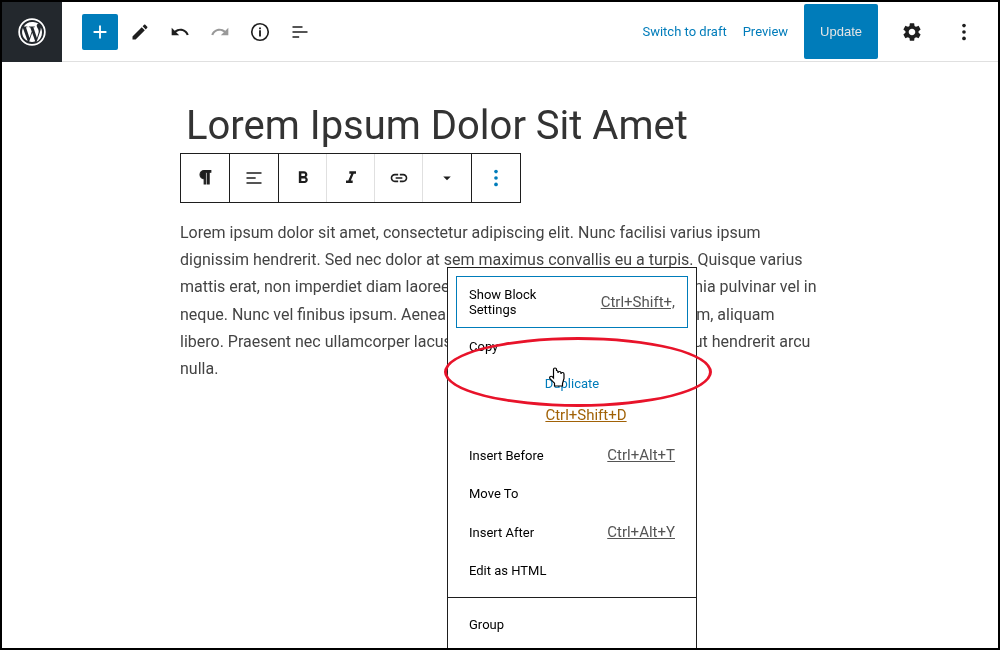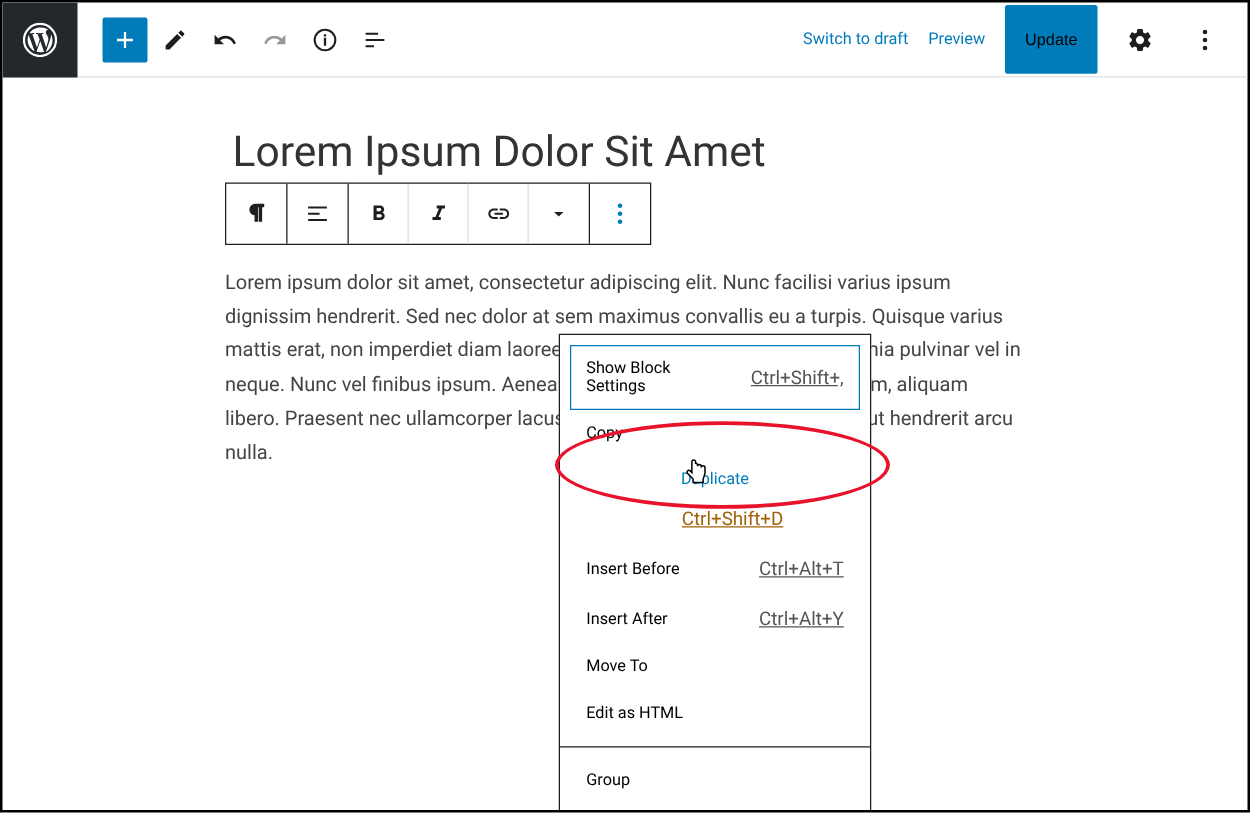--- a/index.html
+++ b/index.html
@@ -11,26 +11,26 @@
     
     .toolbar-left { display: flex; align-items: center; padding-left: 20px; gap: 4px; }
     .add-btn { width: 36px; height: 36px; background: #007cba; display: flex; align-items: center; justify-content: center; border-radius: 2px; cursor: pointer; }
     .add-btn svg { fill: #fff; }
     .tool-btn { width: 36px; height: 36px; display: flex; align-items: center; justify-content: center; cursor: pointer; }
     .tool-btn svg { fill: #1e1e1e; }
     .tool-btn.disabled svg { fill: #999; }
     
     .toolbar-right { margin-left: auto; display: flex; align-items: center; gap: 16px; padding-right: 16px; }
     .link-btn { color: #007cba; font-size: 13px; cursor: pointer; text-align: center; }
-    .update-btn { background: #007cba; color: #000000; padding: 20px 16px; font-size: 13px; border: none; cursor: pointer; border-radius: 2px; }
+    .update-btn { background: #007cba; color: #e5e5e5; padding: 20px 16px; font-size: 13px; border: none; cursor: pointer; border-radius: 2px; }
     .icon-btn { width: 36px; height: 36px; display: flex; align-items: center; justify-content: center; cursor: pointer; }
     
     .editor-area { padding: 40px 0 0 0; position: relative; }
     .content-wrap { max-width: 680px; margin: 0 auto; padding: 0 20px; }
-    .post-title { font-size: 34px; font-weight: 400; color: #333; margin-bottom: 4px; padding-left: 6px; }
+    .post-title { font-size: 40px; font-weight: 400; color: #333; margin-bottom: 4px; padding-left: 6px; }
     
     .block-toolbar { display: inline-flex; border: 1px solid #1e1e1e; background: #fff; }
     .bt-group { display: flex; border-right: 1px solid #1e1e1e; }
     .bt-group:last-child { border-right: none; }
     .bt-btn { width: 48px; height: 48px; display: flex; align-items: center; justify-content: center; cursor: pointer; border-right: 1px solid #e0e0e0; }
     .bt-btn:last-child { border-right: none; }
     .bt-btn svg { fill: #1e1e1e; }
     .bt-more { width: 48px; height: 48px; display: flex; align-items: center; justify-content: center; cursor: pointer; }
     
     .body-text { font-size: 16px; line-height: 1.7; color: #444; margin-top: 16px; }
@@ -175,26 +175,26 @@
       </div>
       <div class="dd-item hover">
         <span>Duplicate</span>
         <span class="dd-shortcut">Ctrl+Shift+D</span>
       </div>
       <div class="dd-item">
         <span>Insert Before</span>
         <span class="dd-shortcut">Ctrl+Alt+T</span>
       </div>
       <div class="dd-item">
+        <span>Move To</span>
+        <span class="dd-shortcut"></span>
+      </div>
+      <div class="dd-item">
         <span>Insert After</span>
         <span class="dd-shortcut">Ctrl+Alt+Y</span>
-      </div>
-      <div class="dd-item">
-        <span>Move To</span>
-        <span class="dd-shortcut"></span>
       </div>
       <div class="dd-item">
         <span>Edit as HTML</span>
         <span class="dd-shortcut"></span>
       </div>
     </div>
     <div class="dd-section">
       <div class="dd-item">
         <span>Group</span>
       </div>

